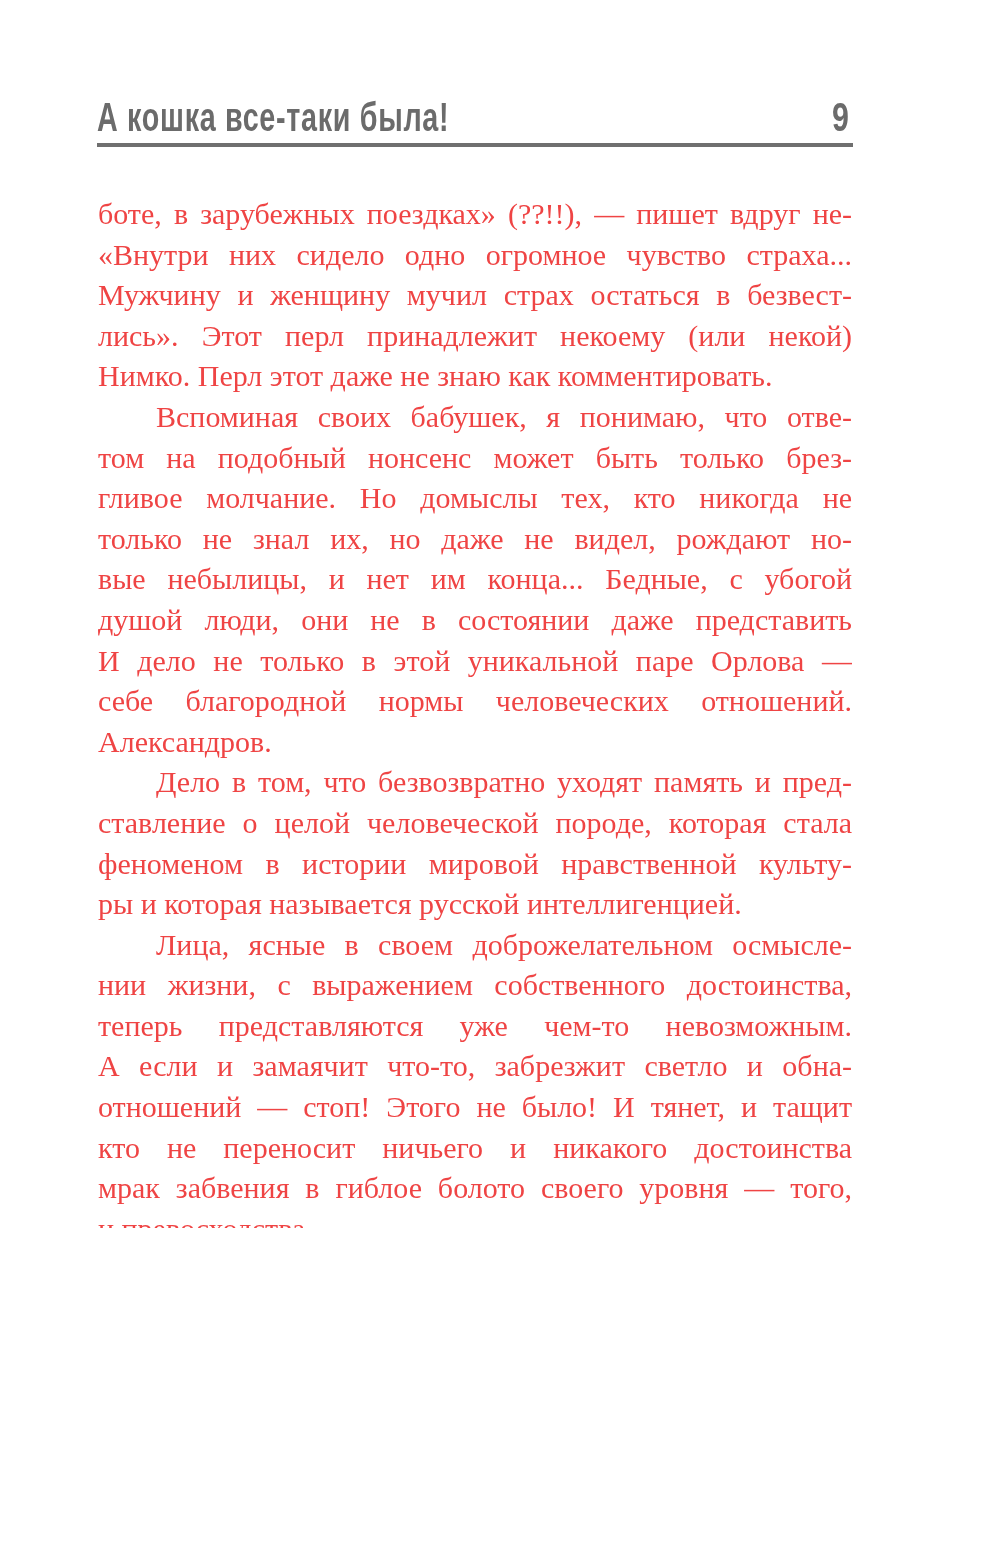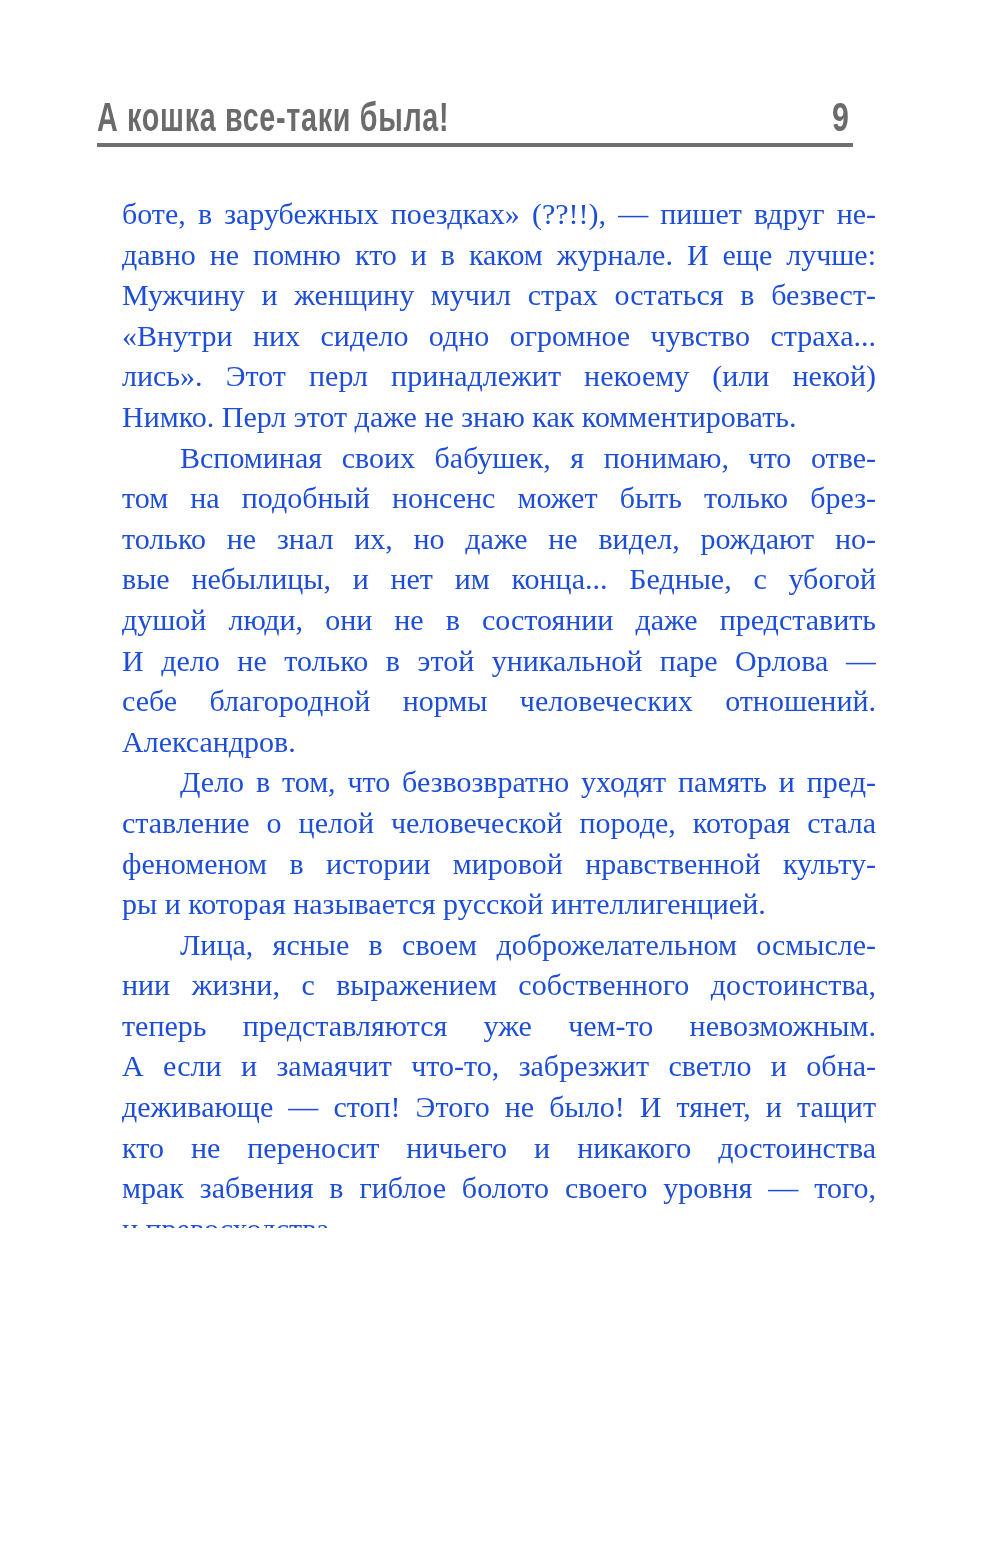--- a/index.html
+++ b/index.html
@@ -51,23 +51,22 @@
     background: #6f6f6f;
   }
   
   .body-text {
     position: absolute;
     left: 98px;
     top: 194px;
     width: 754px;
     font-size: 30px;
     line-height: 40.6px;
-    color: #1d4ed8;
+    color: #ef4444;
     overflow: hidden;
-    margin-left: 24px;
   }
   .para { margin: 0; padding: 0; }
   .line {
     text-align: justify;
     text-align-last: justify;
     white-space: normal;
   }
   .line.last {
     text-align: right;
     text-align-last: left;
@@ -80,46 +79,46 @@
 <body>
 
 <div class="page">
   <div class="header-title">А кошка все-таки была!</div>
   <div class="header-pagenum">9</div>
   <div class="header-rule"></div>
 
   <div class="body-text">
       <div class="para">
         <div class="line">боте, в зарубежных поездках» (??!!), — пишет вдруг не-</div>
-        <div class="line">давно не помню кто и в каком журнале. И еще лучше:</div>
+        <div class="line">«Внутри них сидело одно огромное чувство страха...</div>
         <div class="line">Мужчину и женщину мучил страх остаться в безвест-</div>
-        <div class="line">«Внутри них сидело одно огромное чувство страха...</div>
         <div class="line">лись». Этот перл принадлежит некоему (или некой)</div>
         <div class="line last">Нимко. Перл этот даже не знаю как комментировать.</div>
       </div>
       <div class="para">
         <div class="line indent">Вспоминая своих бабушек, я понимаю, что отве-</div>
         <div class="line">том на подобный нонсенс может быть только брез-</div>
+        <div class="line">гливое молчание. Но домыслы тех, кто никогда не</div>
         <div class="line">только не знал их, но даже не видел, рождают но-</div>
         <div class="line">вые небылицы, и нет им конца... Бедные, с убогой</div>
         <div class="line">душой люди, они не в состоянии даже представить</div>
         <div class="line">И дело не только в этой уникальной паре Орлова —</div>
         <div class="line">себе благородной нормы человеческих отношений.</div>
         <div class="line last">Александров.</div>
       </div>
       <div class="para">
         <div class="line indent">Дело в том, что безвозвратно уходят память и пред-</div>
         <div class="line">ставление о целой человеческой породе, которая стала</div>
         <div class="line">феноменом в истории мировой нравственной культу-</div>
         <div class="line last">ры и которая называется русской интеллигенцией.</div>
       </div>
       <div class="para">
         <div class="line indent">Лица, ясные в своем доброжелательном осмысле-</div>
         <div class="line">нии жизни, с выражением собственного достоинства,</div>
         <div class="line">теперь представляются уже чем-то невозможным.</div>
         <div class="line">А если и замаячит что-то, забрезжит светло и обна-</div>
-        <div class="line">деживающе — стоп! Этого не было! И тянет, и тащит</div>
+        <div class="line">отношений — стоп! Этого не было! И тянет, и тащит</div>
         <div class="line">кто не переносит ничьего и никакого достоинства</div>
         <div class="line">мрак забвения в гиблое болото своего уровня — того,</div>
         <div class="line last">и превосходства.</div>
       </div>
     </div>
 </div>
 
 </body></html>

